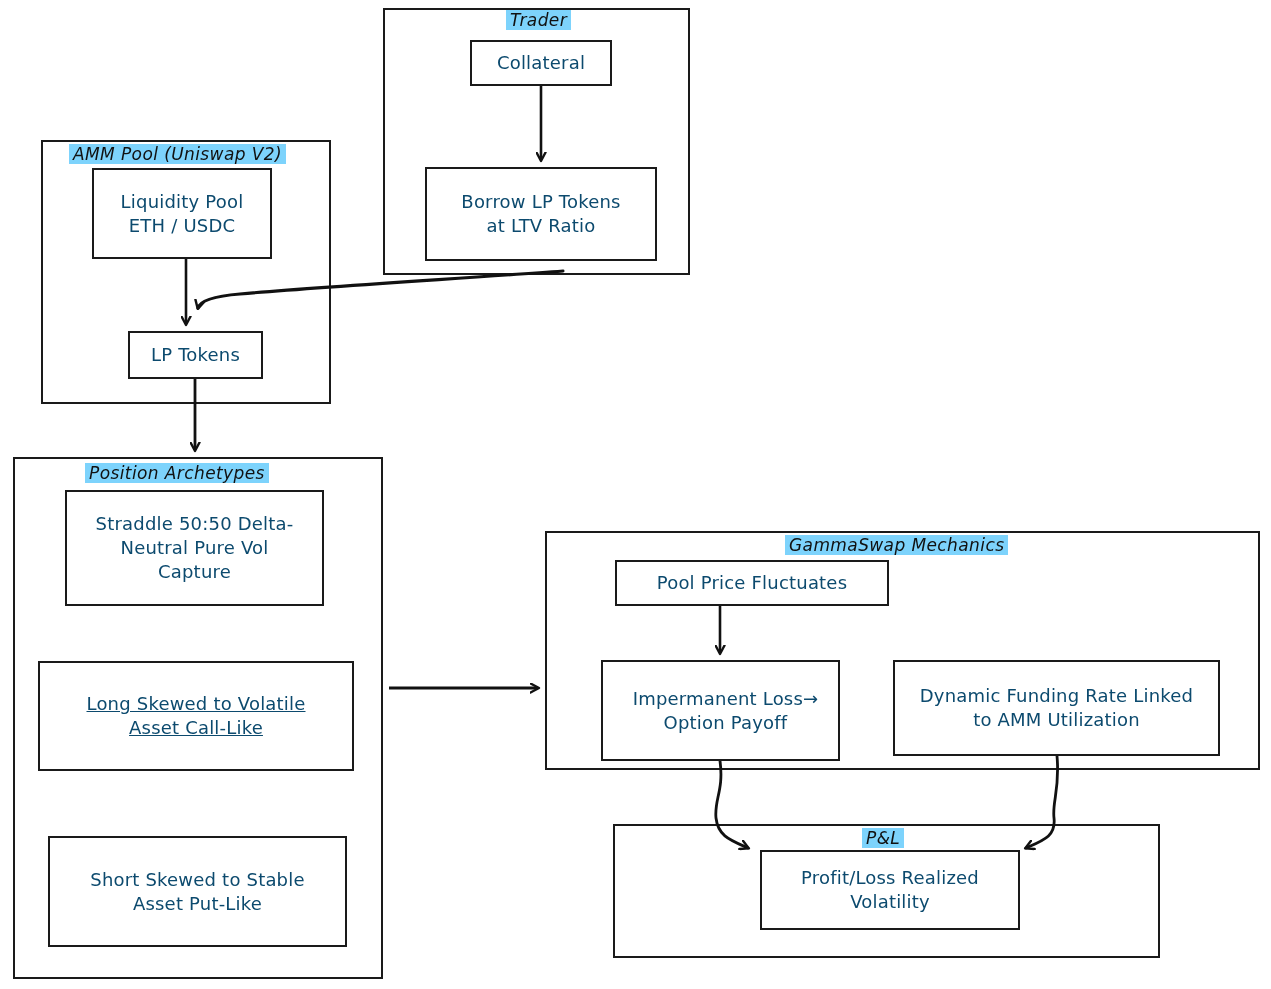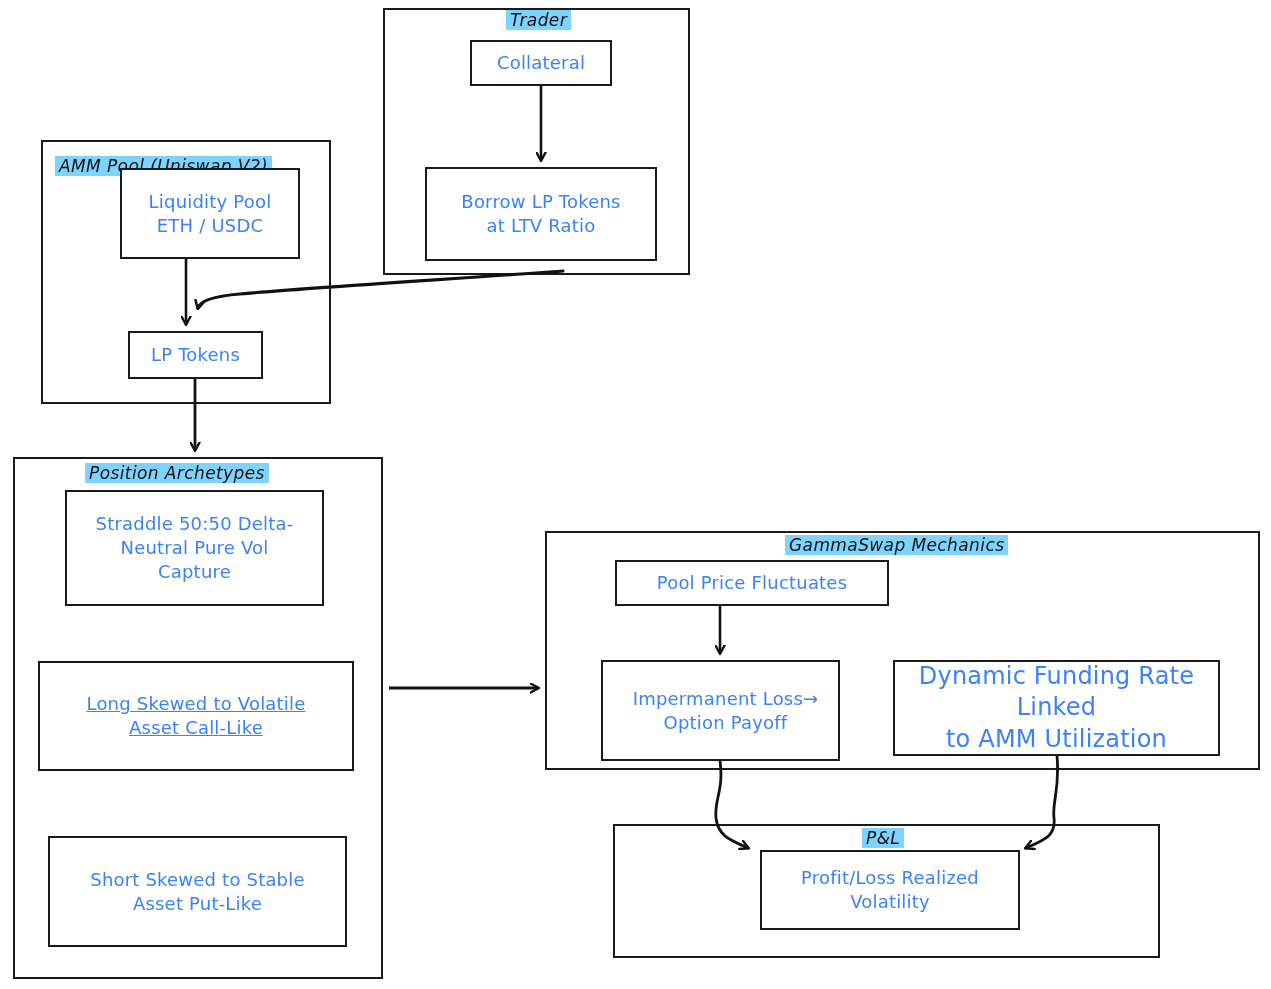--- a/index.html
+++ b/index.html
@@ -46,38 +46,38 @@
     position: absolute;
     border: 2.5px solid #1a1a1a;
     background: #ffffff;
     box-sizing: border-box;
     display: flex;
     align-items: center;
     justify-content: center;
     text-align: center;
     font-family: "DejaVu Sans", sans-serif;
     font-size: 18px;
-    color: #3b82f6;
+    color: #0c4a6e;
     line-height: 1.32;
     padding: 4px 8px;
     letter-spacing: 0.2px;
   }
-  .node.small { font-size: 24px; }
+  .node.small { font-size: 18px; }
   .node-text { display: block; white-space: pre-line; }
 </style>
 </head>
 <body>
 
 <div id="canvas">
 
   <div class="subgraph" style="left:383px; top:8px; width:307px; height:267px;"></div>
   <div class="subgraph-title" style="left:506px; top:10px;">Trader</div>
 
   <div class="subgraph" style="left:41px; top:140px; width:290px; height:264px;"></div>
-  <div class="subgraph-title" style="left:55px; top:144px;margin-top:12px;">AMM Pool (Uniswap V2)</div>
+  <div class="subgraph-title" style="left:69px; top:144px;">AMM Pool (Uniswap V2)</div>
 
   <div class="subgraph" style="left:13px; top:457px; width:370px; height:522px;"></div>
   <div class="subgraph-title" style="left:85px; top:463px;">Position Archetypes</div>
 
   <div class="subgraph" style="left:545px; top:531px; width:715px; height:239px;"></div>
   <div class="subgraph-title" style="left:785px; top:535px;">GammaSwap Mechanics</div>
 
   <div class="subgraph" style="left:613px; top:824px; width:547px; height:134px;"></div>
   <div class="subgraph-title" style="left:862px; top:828px;">P&amp;L</div>
 
@@ -123,21 +123,21 @@
 
   <div class="node" style="left:470px; top:40px; width:142px; height:46px;">
     <span class="node-text">Collateral</span>
   </div>
 
   <div class="node" style="left:425px; top:167px; width:232px; height:94px;">
     <span class="node-text">Borrow LP Tokens
 at LTV Ratio</span>
   </div>
 
-  <div class="node" style="left:92px; top:168px; width:180px; height:91px;margin-left:28px;">
+  <div class="node" style="left:92px; top:168px; width:180px; height:91px;">
     <span class="node-text">Liquidity Pool
 ETH / USDC</span>
   </div>
 
   <div class="node" style="left:128px; top:331px; width:135px; height:48px;">
     <span class="node-text">LP Tokens</span>
   </div>
 
   <div class="node" style="left:65px; top:490px; width:259px; height:116px;">
     <span class="node-text">Straddle 50:50 Delta-

